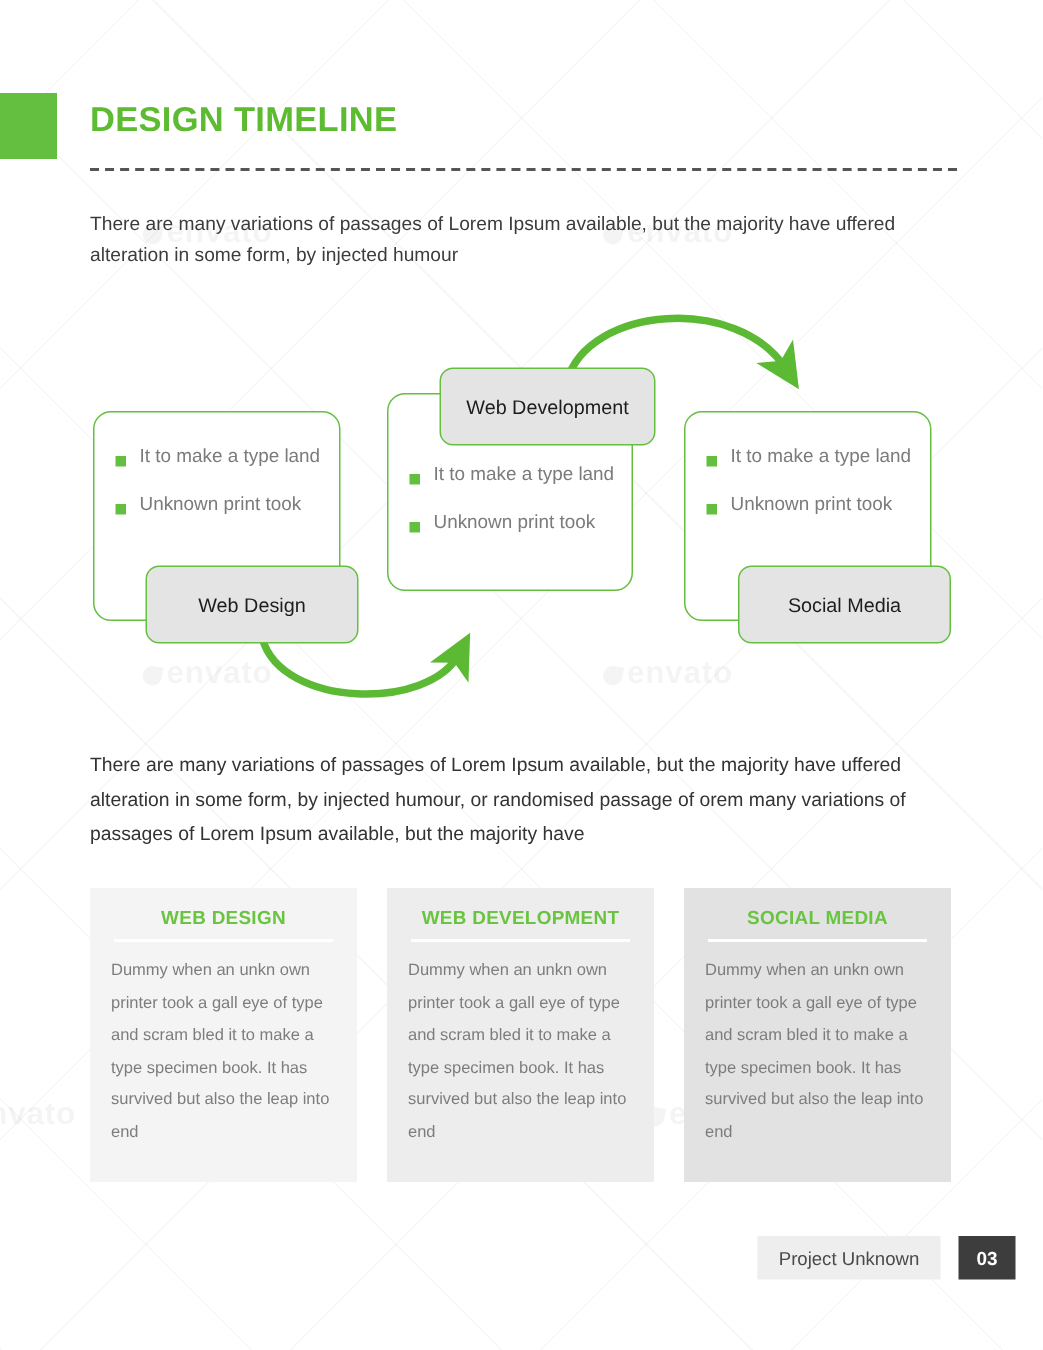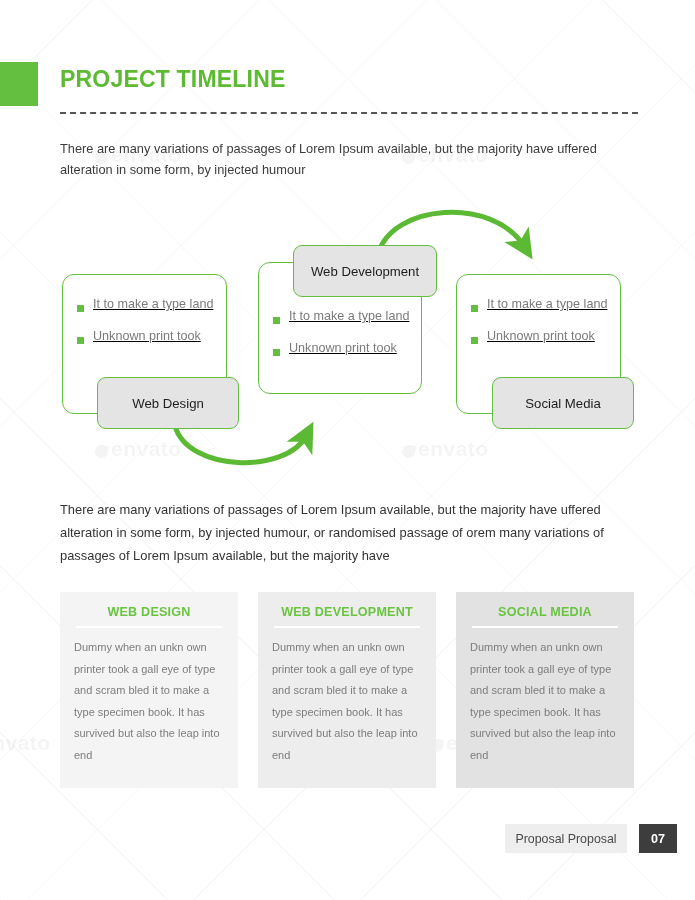--- a/index.html
+++ b/index.html
@@ -104,23 +104,22 @@
     box-sizing: border-box;
   }
   .tl-bullets {
     position: absolute;
     left: 14px;
     top: 22px;
     right: 10px;
   }
   .tl-bullet {
     display: flex;
-    align-items: flex-end;
+    align-items: center;
     margin-bottom: 17px;
-    text-decoration: underline;
   }
   .tl-bullet-dot {
     width: 7px; height: 7px;
     background: #64bf40;
     margin-top: 5px;
     margin-right: 9px;
     flex: 0 0 auto;
   }
   .tl-bullet-label {
     font-size: 12.6px;
@@ -206,21 +205,21 @@
     font-weight: bold;
     color: #ffffff;
   }
 </style>
 </head>
 <body>
 
 <div class="page">
 
   <div class="accent-square"></div>
-  <div class="page-title">PROJECT TIMELINE</div>
+  <div class="page-title">DESIGN TIMELINE</div>
   <div class="title-rule"></div>
 
   <div class="intro-text">There are many variations of passages of Lorem Ipsum available, but the majority have uffered alteration in some form, by injected humour</div>
 
   <div class="diagram">
 
     <svg class="arrows" width="695" height="300" viewBox="0 0 695 300">
       <defs>
         <marker id="ah" markerWidth="7" markerHeight="7" refX="3.2" refY="3.3" orient="auto">
           <path d="M0.4,0.4 L6.4,3.3 L0.4,6.2 L1.9,3.3 Z" fill="#5cb934"></path>
@@ -296,22 +295,22 @@
       <div class="col-body">Dummy when an unkn own printer took a gall eye of type and scram bled it to make a type specimen book. It has survived but also the leap into end</div>
     </div>
     <div class="col" style="left:456px; background:#e2e2e2;">
       <div class="col-title">SOCIAL MEDIA</div>
       <div class="col-rule"></div>
       <div class="col-body">Dummy when an unkn own printer took a gall eye of type and scram bled it to make a type specimen book. It has survived but also the leap into end</div>
     </div>
   </div>
 
   <div class="footer">
-    <div class="footer-label">Proposal Proposal</div>
-    <div class="footer-page">07</div>
+    <div class="footer-label">Project Unknown</div>
+    <div class="footer-page">03</div>
   </div>
 
   <div class="watermark-layer"></div>
   <div class="wm-text" style="left:95px;  top:437px;"><span class="leaf"></span><span>envato</span></div>
   <div class="wm-text" style="left:402px; top:437px;"><span class="leaf"></span><span>envato</span></div>
   <div class="wm-text" style="left:95px;  top:143px;"><span class="leaf"></span><span>envato</span></div>
   <div class="wm-text" style="left:402px; top:143px;"><span class="leaf"></span><span>envato</span></div>
   <div class="wm-text" style="left:133px; top:731px;"><span class="leaf"></span><span>envato</span></div>
   <div class="wm-text" style="left:430px; top:731px;"><span class="leaf"></span><span>envato</span></div>
   <div class="wm-text" style="left:-20px; top:731px;"><span>envato</span></div>

